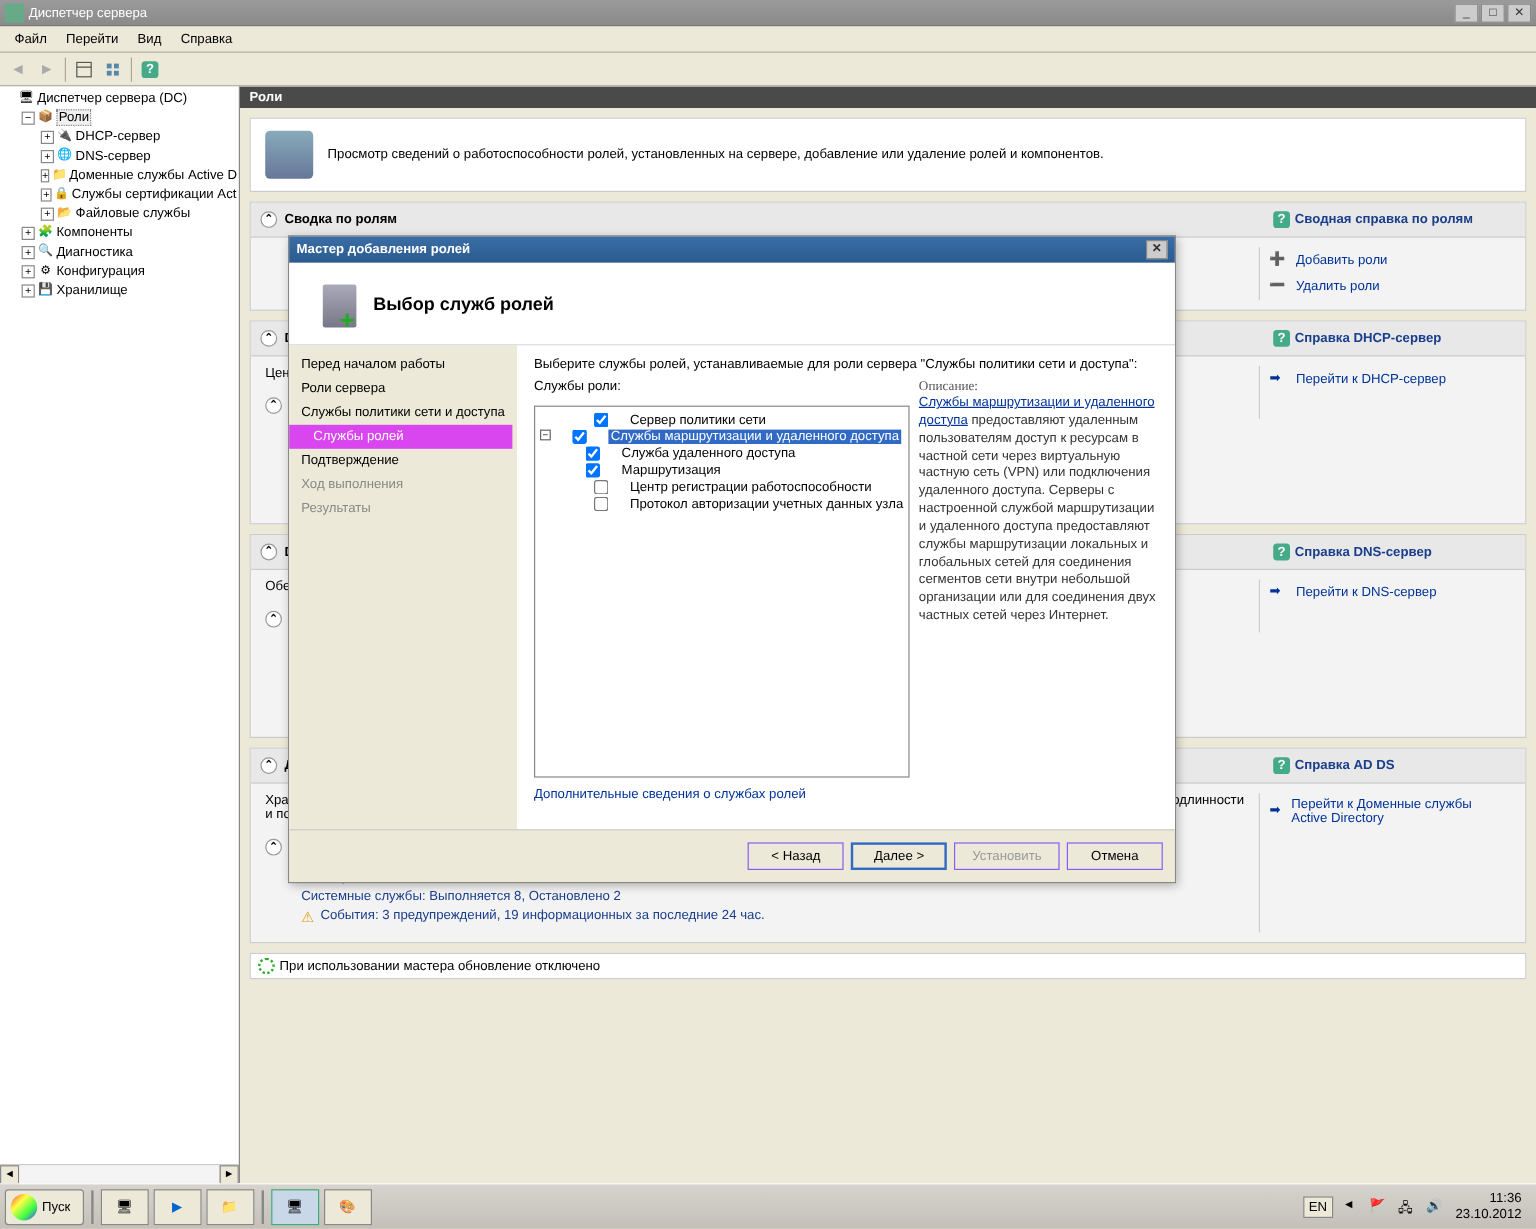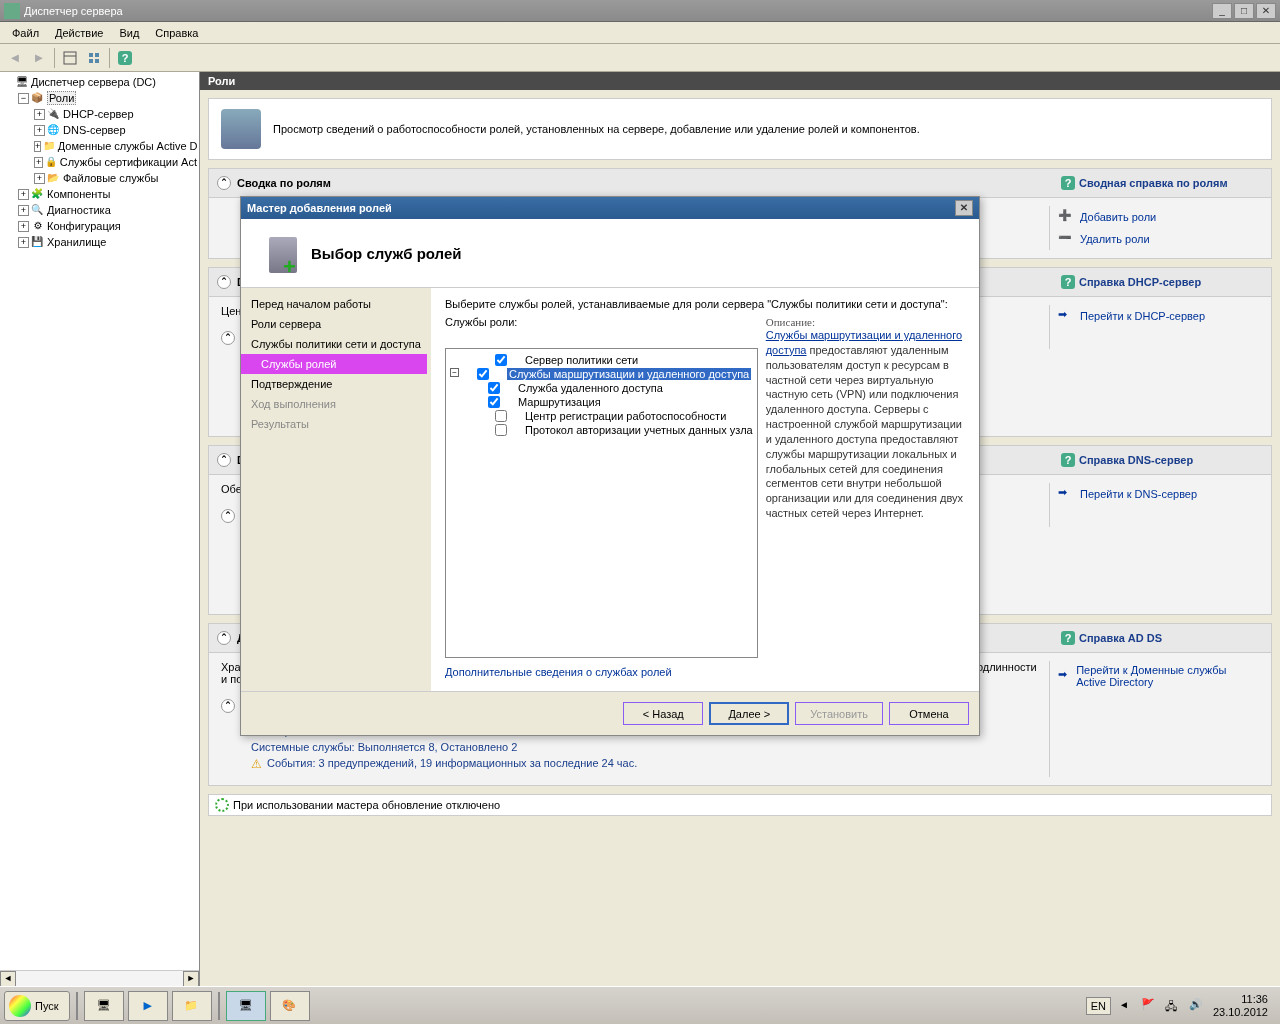--- a/index.html
+++ b/index.html
@@ -128,21 +128,21 @@
   <span class="title">Диспетчер сервера</span>
   <div class="win-controls">
     <div class="win-btn">_</div>
     <div class="win-btn">□</div>
     <div class="win-btn">✕</div>
   </div>
 </div>
 
 <div class="menubar">
   <span>Файл</span>
-  <span>Действие</span>
+  <span>Перейти</span>
   <span>Вид</span>
   <span>Справка</span>
 </div>
 
 <div class="toolbar">
   <div class="tbtn disabled">◄</div>
   <div class="tbtn disabled">►</div>
   <div class="sep"></div>
   <div class="tbtn">
       <svg width="14" height="14">
@@ -392,21 +392,21 @@
       <div>Службы политики сети и доступа</div>
       <div class="active" style="padding-left:20px;">Службы ролей</div>
       <div>Подтверждение</div>
       <div class="muted">Ход выполнения</div>
       <div class="muted">Результаты</div>
     </div>
     <div class="wizard-content">
       <div class="instr">Выберите службы ролей, устанавливаемые для роли сервера "Службы политики сети и доступа":</div>
       <div class="wizard-cols">
         <div>
-          <div style="margin-bottom:20px;">Службы роли:</div>
+          <div style="margin-bottom:10px;">Службы роли:</div>
           <div class="wizard-tree">
             <div class="role-item indent1">
                 <span class="exp blank"></span>
                 <input type="checkbox" checked="" style="">
                 <span class="rlabel">Сервер политики сети</span>
               </div>
             <div class="role-item selected">
                 <span class="exp">−</span>
                 <input type="checkbox" checked="" style="">
                 <span class="rlabel">Службы маршрутизации и удаленного доступа</span>

